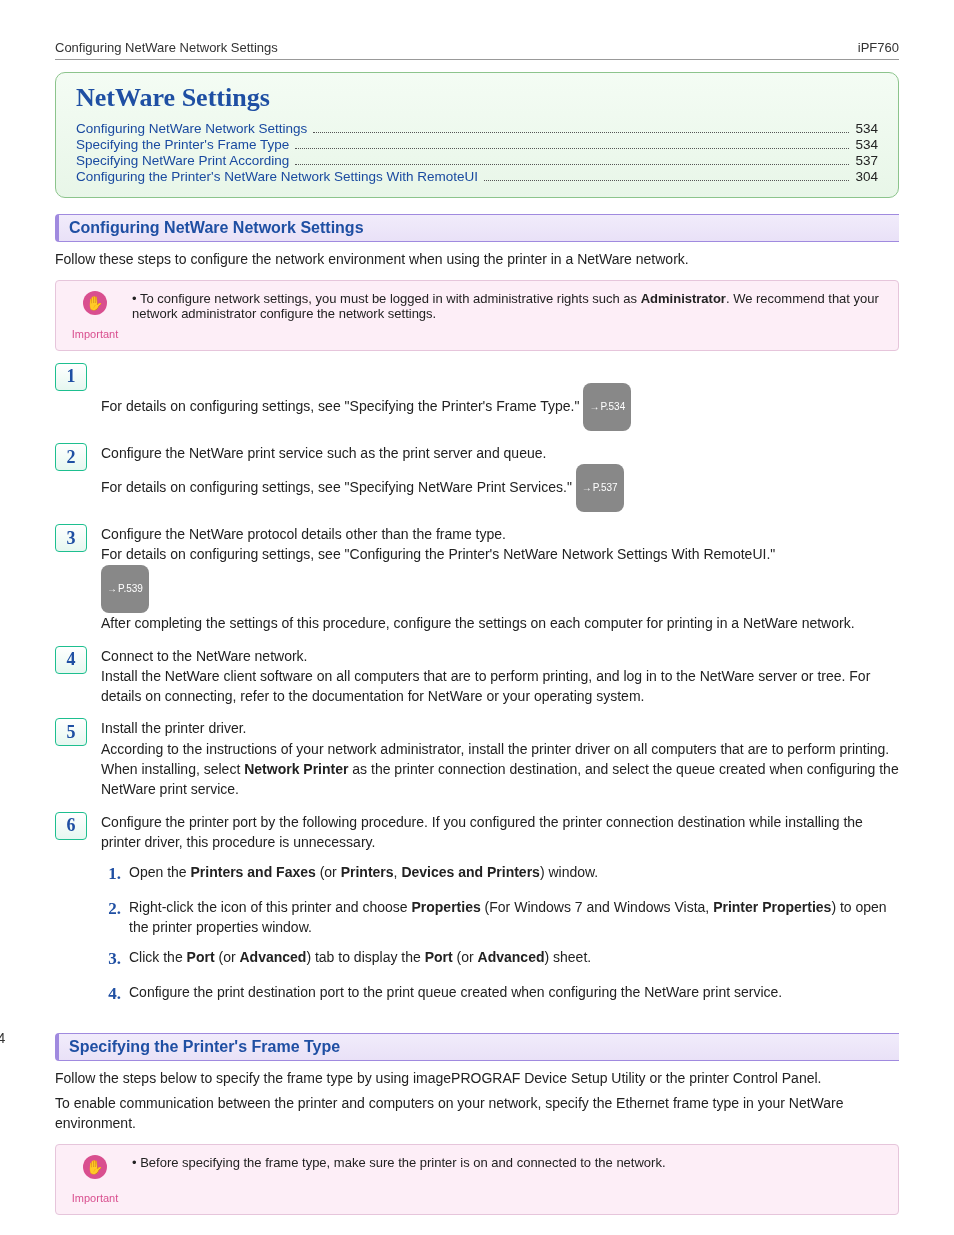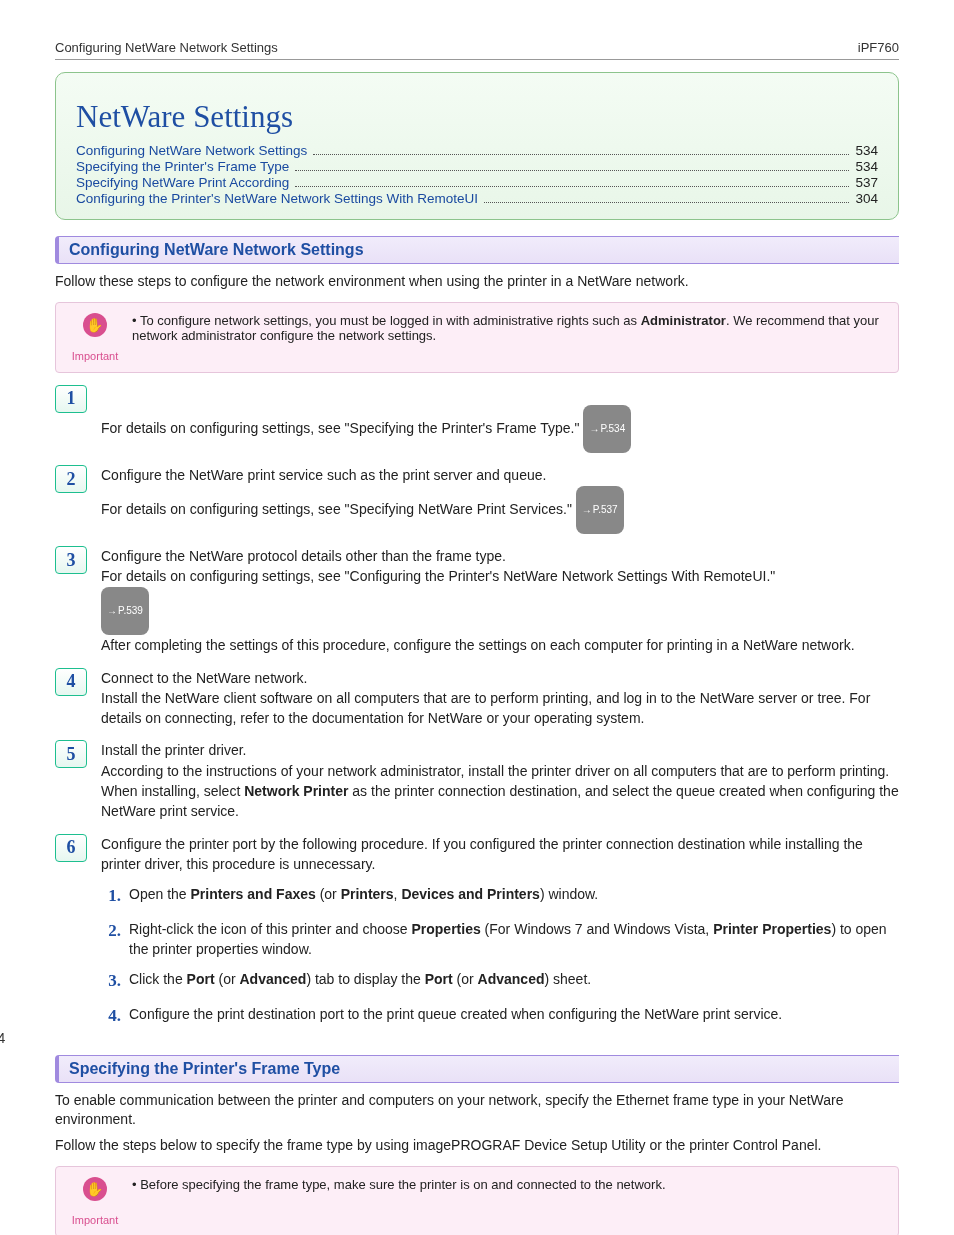--- a/index.html
+++ b/index.html
@@ -26,23 +26,23 @@
     margin-bottom: 12px;
   }
   .title-box {
     border: 1px solid #8cc48c;
     border-radius: 10px;
     background: linear-gradient(#f4fcf4, #e8f6e8);
     padding: 10px 20px 12px 20px;
     margin-bottom: 10px;
   }
   .title-box h1 {
-    margin: 16px 0 8px 0;
-    font-size: 31px;
-    font-weight: normal;
+    margin: 0 0 8px 0;
+    font-size: 26px;
+    font-weight: bold;
     color: #1f4fa3;
     font-family: Georgia, 'Times New Roman', serif;
   }
   .toc-row {
     display: flex;
     align-items: baseline;
     font-size: 13.5px;
     margin: 1px 0;
   }
   .toc-row .dots {
@@ -281,22 +281,22 @@
         </div>
         <div class="sub-step">
           <span class="sub-num">4</span>
           <span>Configure the print destination port to the print queue created when configuring the NetWare print service.</span>
         </div>
       </div>
     </div>
   </div>
 
   <div class="section-head">Specifying the Printer's Frame Type</div>
+  <p class="body-text">Follow the steps below to specify the frame type by using imagePROGRAF Device Setup Utility or the printer Control Panel.</p>
   <p class="body-text">To enable communication between the printer and computers on your network, specify the Ethernet frame type in your NetWare environment.</p>
-  <p class="body-text">Follow the steps below to specify the frame type by using imagePROGRAF Device Setup Utility or the printer Control Panel.</p>
 
   <div class="important-box">
     <div class="important-icon">
       <div class="hand-icon">✋</div>
       <div class="important-label">Important</div>
     </div>
     <div>• <span>Before specifying the frame type, make sure the printer is on and connected to the network.</span></div>
   </div>
 
   <div class="footer">User's Guide</div>

